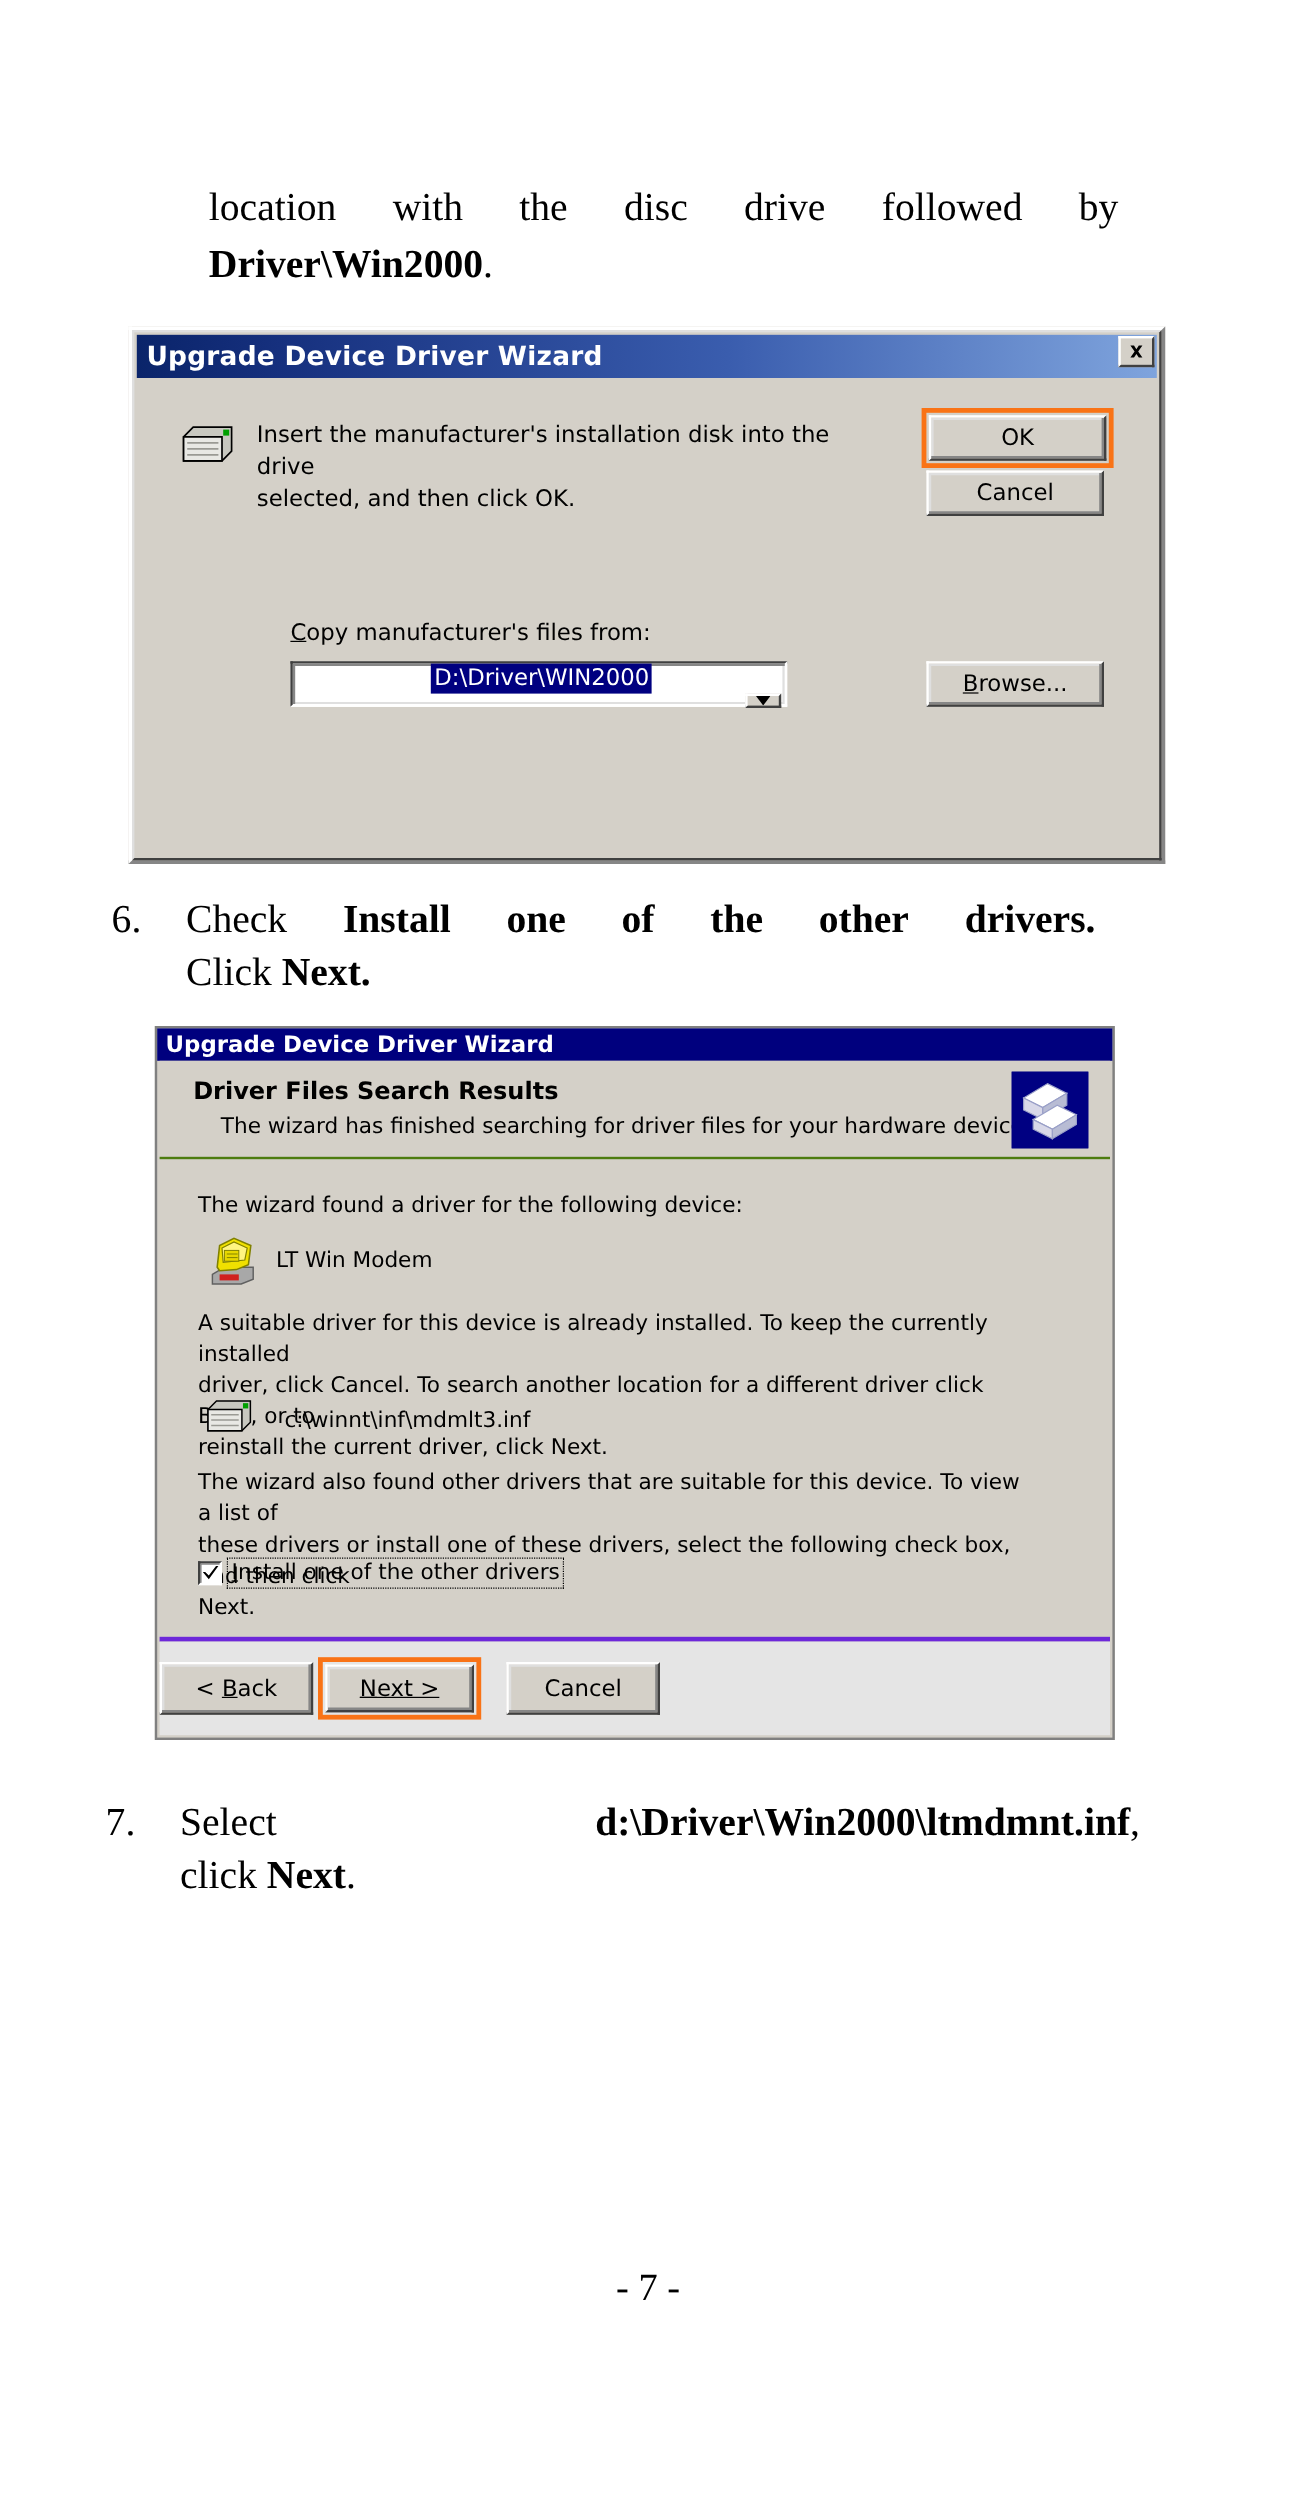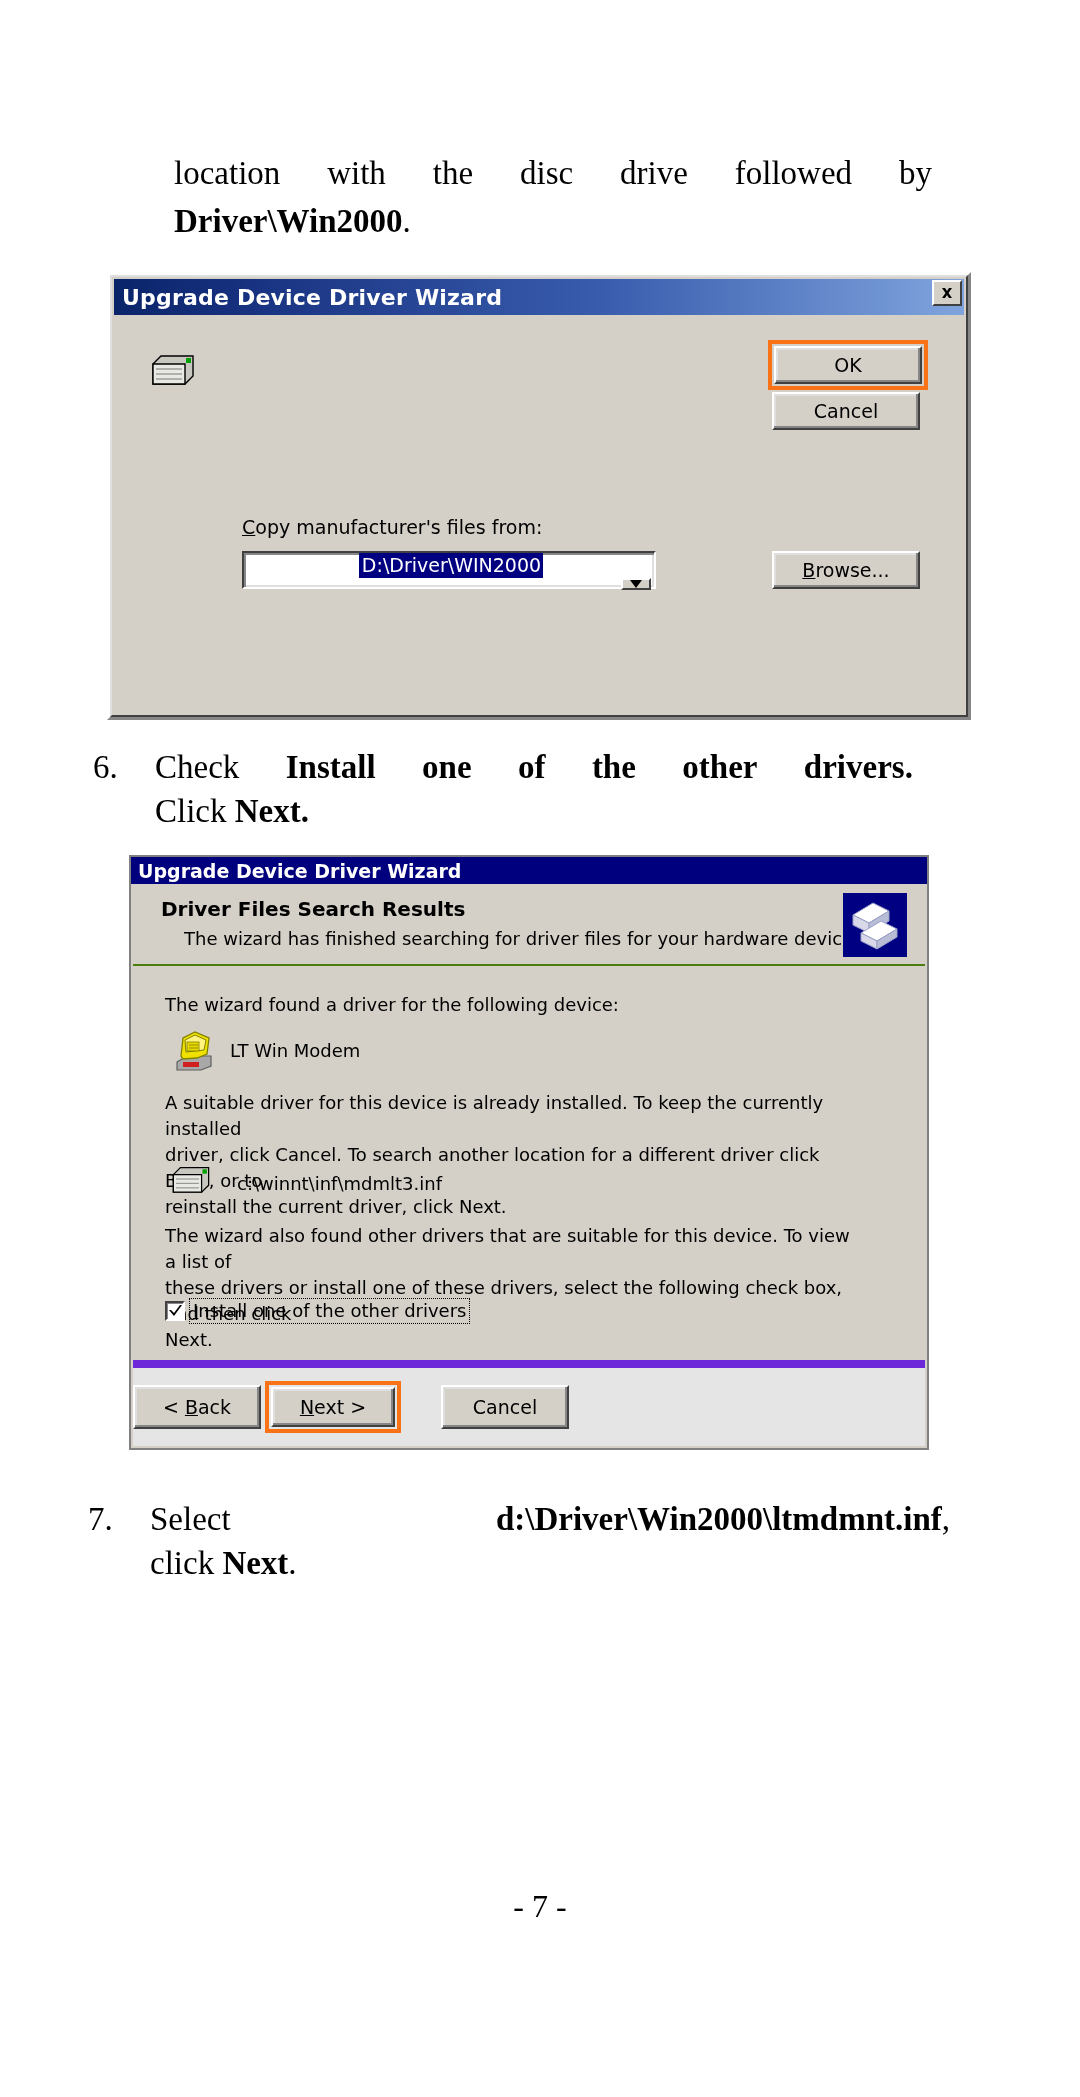--- a/index.html
+++ b/index.html
@@ -268,21 +268,21 @@
     height: 64px;
     background: #000082;
   }
   .wiz-body {
     position: absolute;
     left: 2px;
     top: 111px;
     right: 2px;
     height: 400px;
     background: #d4d0c8;
-    border-bottom: 8px solid #6d28d9;
+    border-bottom: 4px solid #6d28d9;
     box-sizing: border-box;
   }
   .wiz-footer {
     position: absolute;
     left: 2px;
     bottom: 2px;
     right: 2px;
     height: 78px;
     background: #e5e5e5;
     display: flex;
@@ -373,20 +373,24 @@
       <svg width="44" height="34" viewBox="0 0 44 34" aria-hidden="true">
         <polygon points="2,12 10,4 42,4 42,24 34,32 2,32" fill="#c8c8c0" stroke="#000" stroke-width="1.4"></polygon>
         <polygon points="2,12 34,12 34,32 2,32" fill="#e8e8e4" stroke="#000" stroke-width="1.4"></polygon>
         <line x1="5" y1="17" x2="31" y2="17" stroke="#9a9a94" stroke-width="1.4"></line>
         <line x1="5" y1="22" x2="31" y2="22" stroke="#9a9a94" stroke-width="1.4"></line>
         <line x1="5" y1="27" x2="31" y2="27" stroke="#9a9a94" stroke-width="1.4"></line>
         <rect x="35" y="6" width="5" height="5" fill="#00a000"></rect>
       </svg>
     </div>
 
+    <div class="msg-text" style="position:absolute; left:100px; top:30px; width:500px;">
+      <div>Insert the manufacturer's installation disk into the drive</div>
+      <div>selected, and then click OK.</div>
+    </div>
 
     <div class="btn-default-wrap" style="position:absolute; left:654px; top:21px;">
       <div class="btn" style="width:148px; height:38px;">
         <span>OK</span>
       </div>
     </div>
 
     <div class="btn" style="position:absolute; left:658px; top:73px; width:148px; height:38px;">
       <span>Cancel</span>
     </div>
@@ -499,21 +503,21 @@
         </svg>
       </span>
       <span class="chk-label"><span class="ul">I</span><span>nstall one of the other drivers</span></span>
     </div>
   </div>
 
   <div class="wiz-footer">
     <div class="btn" style="width:128px; height:44px; margin-right:4px;">
       <span><span>&lt; </span><span class="ul">B</span><span>ack</span></span>
     </div>
-    <div class="btn-default-wrap" style="margin-right:40px;">
+    <div class="btn-default-wrap" style="margin-right:21px;text-decoration:underline;">
       <div class="btn" style="width:124px; height:40px;">
         <span><span class="ul">N</span><span>ext &gt;</span></span>
       </div>
     </div>
     <div class="btn" style="width:128px; height:44px;">
       <span>Cancel</span>
     </div>
   </div>
 </div>
 

